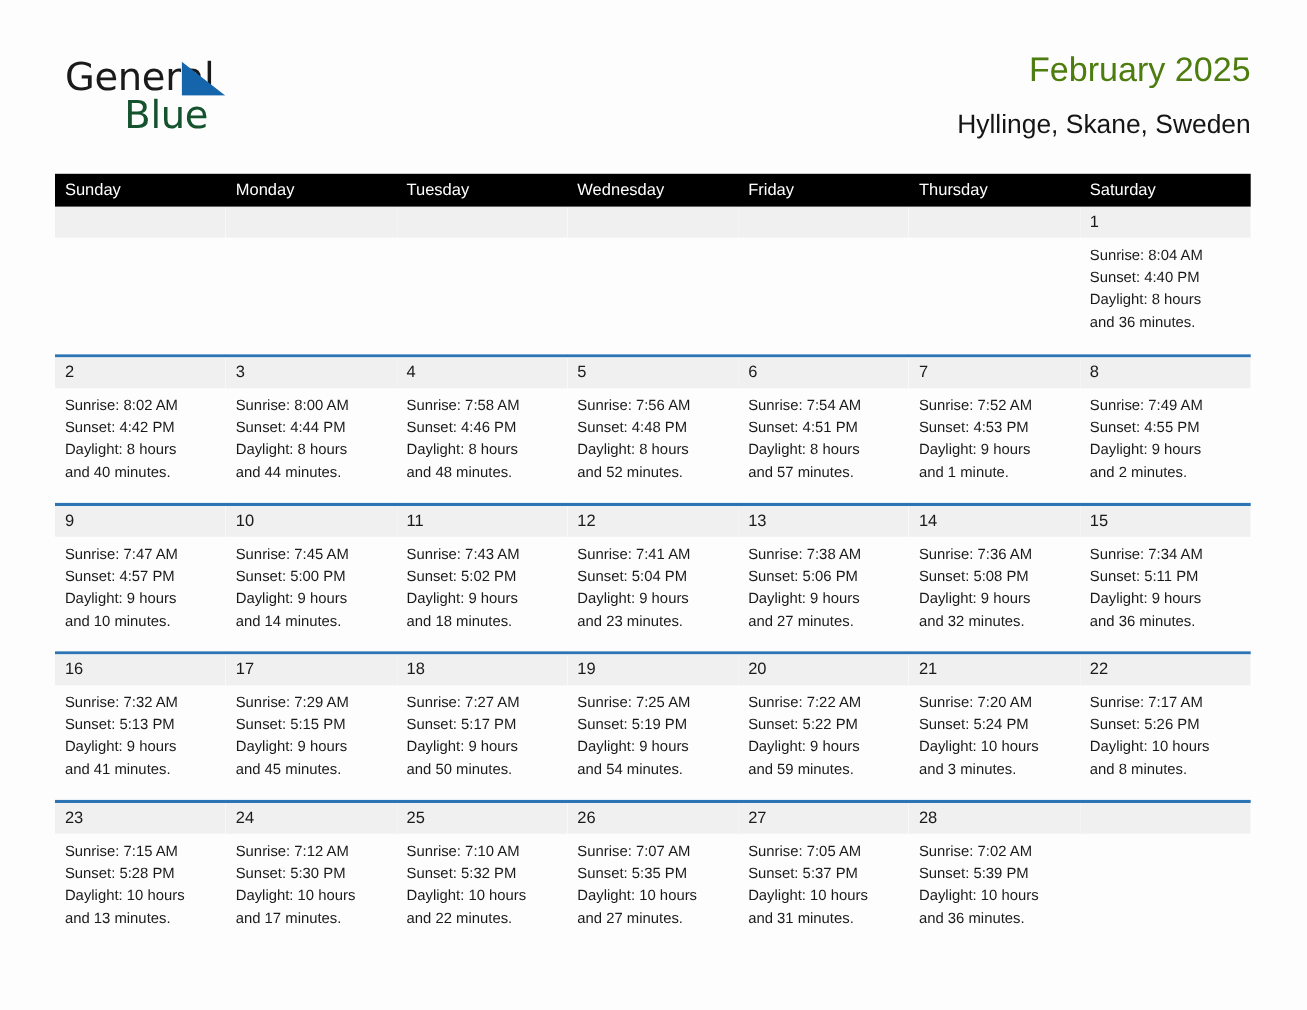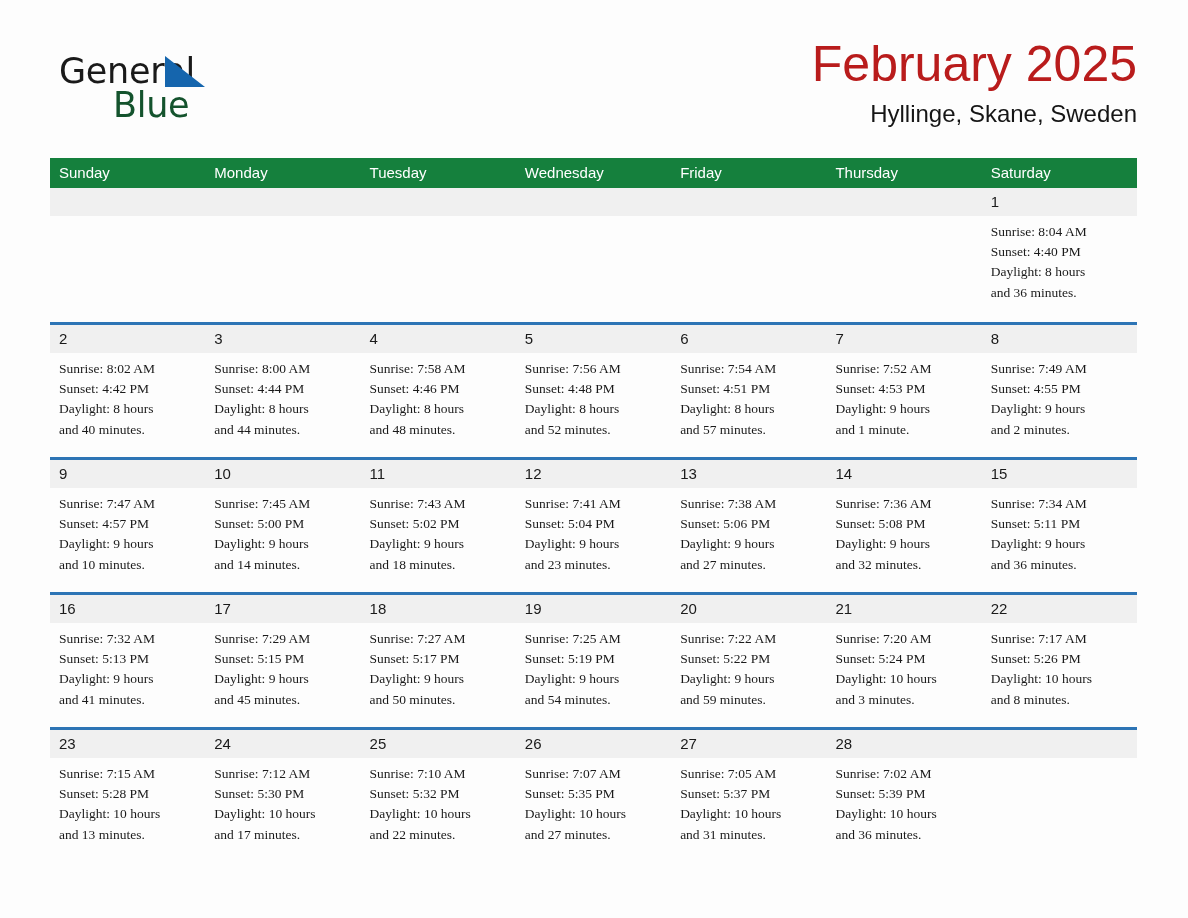--- a/index.html
+++ b/index.html
@@ -74,24 +74,24 @@
     white-space: nowrap;
   }
 
   .title-block {
     position: absolute;
     right: 0;
     top: 0;
     text-align: right;
   }
   .cal-title {
-    font-size: 50px;
+    font-size: 31px;
     line-height: 52px;
     font-weight: 400;
-    color: #b91c1c;
+    color: #4d7c0f;
     white-space: nowrap;
   }
   .cal-subtitle {
     margin-top: 10px;
     font-size: 24px;
     line-height: 28px;
     font-weight: 400;
     color: #151515;
     white-space: nowrap;
   }
@@ -99,21 +99,21 @@
   
   .calendar {
     position: absolute;
     left: 50px;
     top: 158px;
     width: 1087px;
   }
   .weekhead {
     display: flex;
     width: 100%;
-    background: #15803d;
+    background: #000000;
     height: 30px;
   }
   .weekhead .dow {
     flex: 1 1 0;
     color: #ffffff;
     font-size: 15px;
     line-height: 30px;
     padding-left: 9px;
     white-space: nowrap;
     overflow: hidden;
@@ -140,21 +140,20 @@
     font-size: 15px;
     line-height: 28px;
     padding-left: 9px;
     color: #1a1a1a;
   }
   .cell .details {
     padding: 6px 8px 0 9px;
     font-size: 13.5px;
     line-height: 20.2px;
     color: #1a1a1a;
-    font-family: Liberation Serif, serif;
   }
   .cell .details div { white-space: nowrap; }
   .cell.empty .daynum-band { color: transparent; }
 </style>
 </head>
 <body>
 
 <div class="page">
 
   <div class="topbar">

